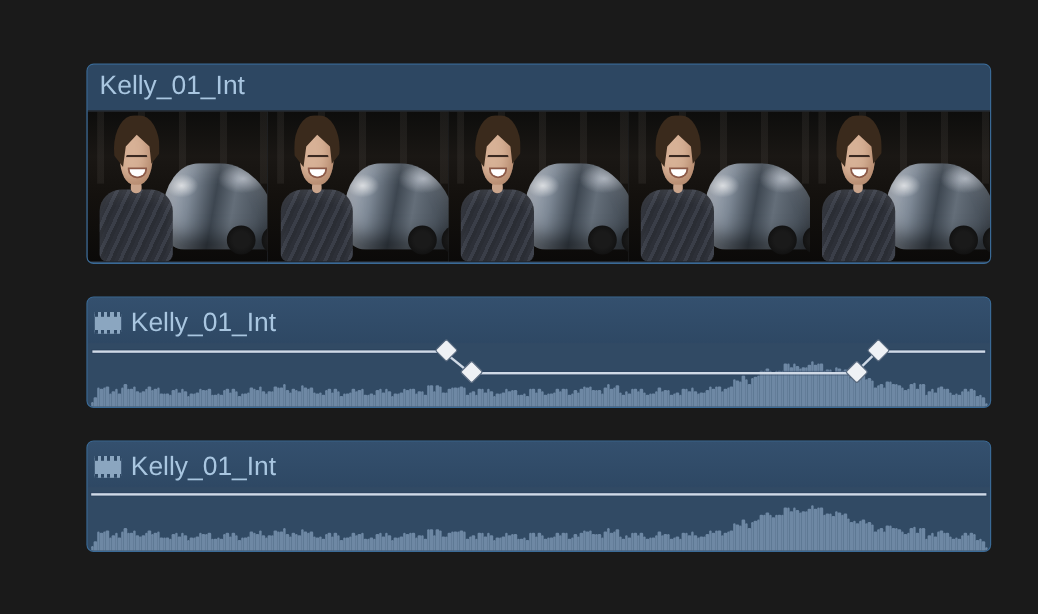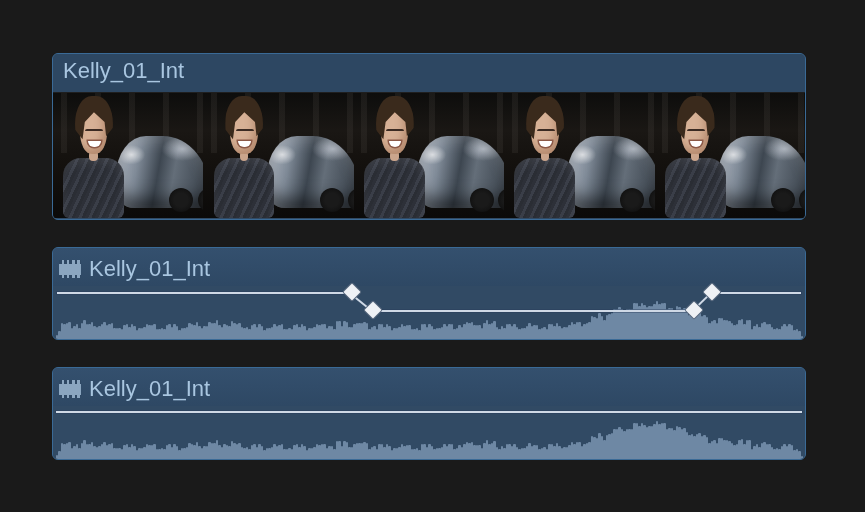--- a/index.html
+++ b/index.html
@@ -6,21 +6,21 @@
   body {
     width: 865px;
     height: 512px;
     background: #1a1a1a;
     font-family: -apple-system, "Helvetica Neue", Arial, sans-serif;
     overflow: hidden;
     position: relative;
   }
   .tracks {
     position: absolute;
-    left: 52px;
+    left: 72px;
     top: 53px;
     width: 754px;
   }
   .clip {
     border-radius: 6px;
     border: 1.5px solid #3a6a96;
     overflow: hidden;
     position: relative;
   }
   

